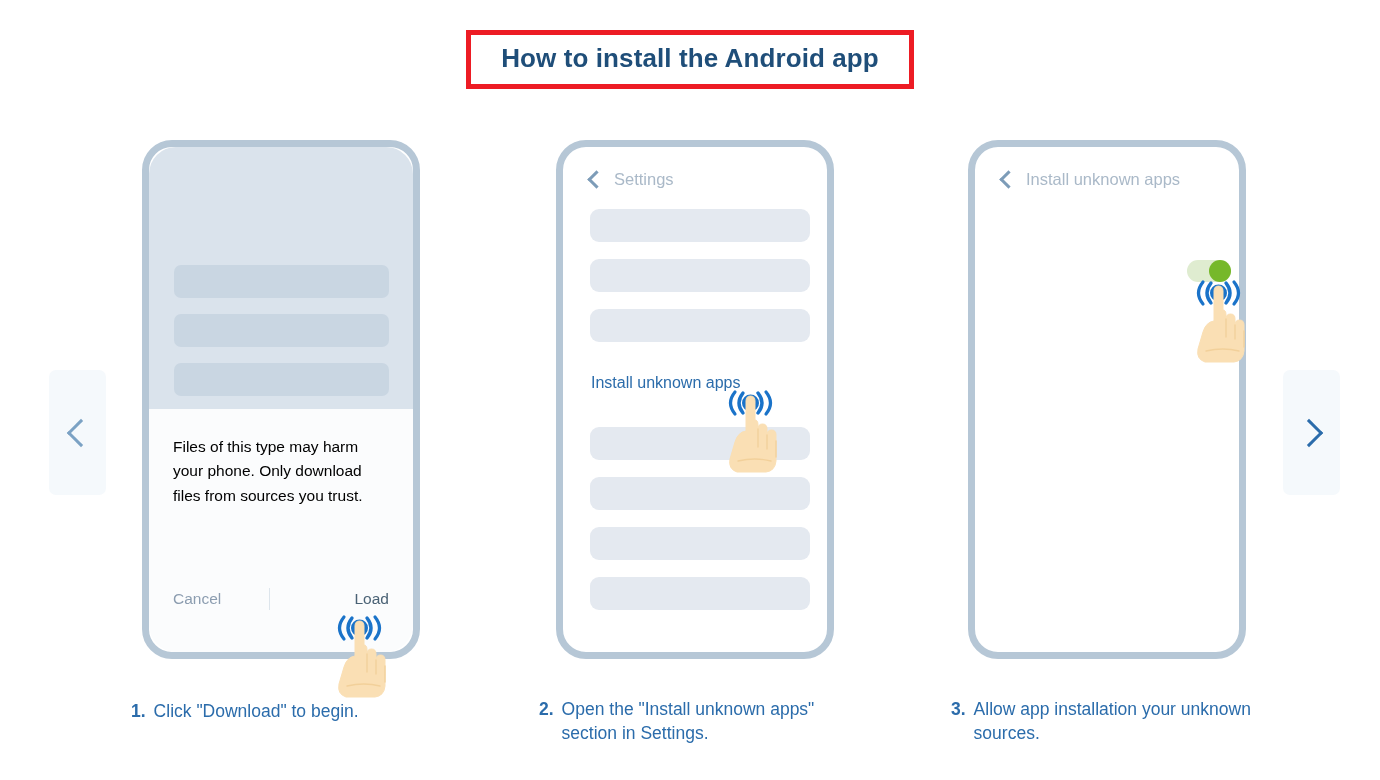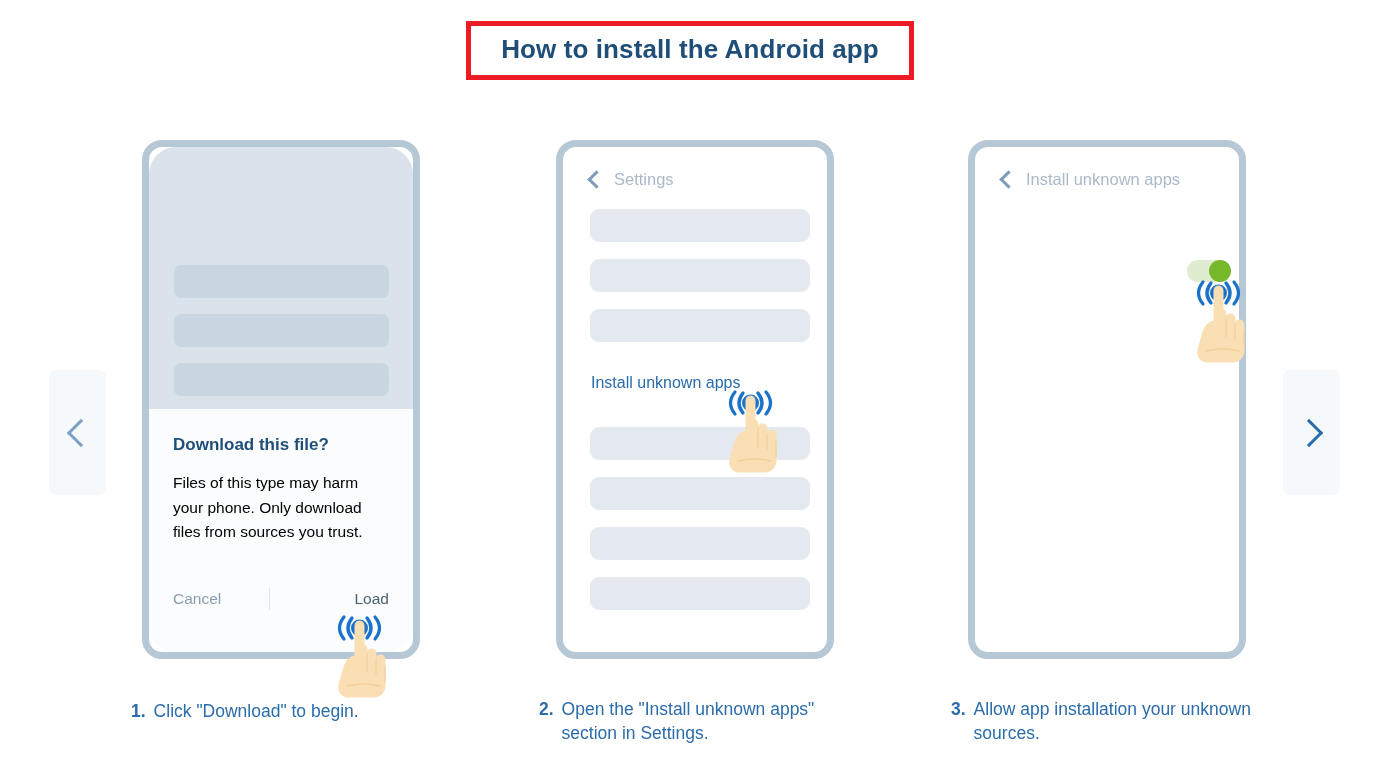--- a/index.html
+++ b/index.html
@@ -12,25 +12,25 @@
     height: 780px;
     position: relative;
     overflow: hidden;
     font-family: "Liberation Sans", sans-serif;
     -webkit-font-smoothing: antialiased;
   }
 
   
   .title-wrap {
     position: absolute;
-    left: 0; top: 0;
+    left: 0; top: 15px;
     width: 1380px;
     display: flex;
     justify-content: center;
-    padding-top: 21px;
+    padding-top: 15px;
   }
   .title-box {
     border: 5px solid #ed1c24;
     background: #ffffff;
     padding: 9px 30px 11px 30px;
     display: inline-block;
   }
   .title-text {
     font-size: 26px;
     font-weight: bold;
@@ -64,21 +64,21 @@
   }
   .chev-left  { transform: rotate(45deg);  margin-left: 6px; border-color:#7ba2c4; }
   .chev-right { transform: rotate(-135deg); margin-right: 6px; border-color:#2b6cab; border-width: 0 0 3.5px 3.5px; }
 
   
   .phone {
     position: absolute;
     width: 278px;
     height: 519px;
     border: 7px solid #b6c7d6;
-    border-radius: 20px;
+    border-radius: 30px;
     box-sizing: border-box;
     background: #ffffff;
     overflow: hidden;
   }
   .phone-1 { left: 142px; top: 140px; }
   .phone-2 { left: 556px; top: 140px; }
   .phone-3 { left: 968px; top: 140px; }
 
   .screen {
     position: absolute;
@@ -246,21 +246,20 @@
 <div class="phone phone-1">
   <div class="screen">
 
     <div class="backdrop">
       <div class="bar b1"></div>
       <div class="bar b2"></div>
       <div class="bar b3"></div>
     </div>
 
     <div class="dialog">
-      <div class="dialog-title">Download this file?</div>
       <div class="dialog-body">Files of this type may harm your phone. Only download files from sources you trust.</div>
       <div class="dialog-actions">
         <span class="dialog-btn">Cancel</span>
         <span class="dialog-sep"></span>
         <span class="dialog-btn primary">Load</span>
       </div>
     </div>
 
   </div>
 </div>

